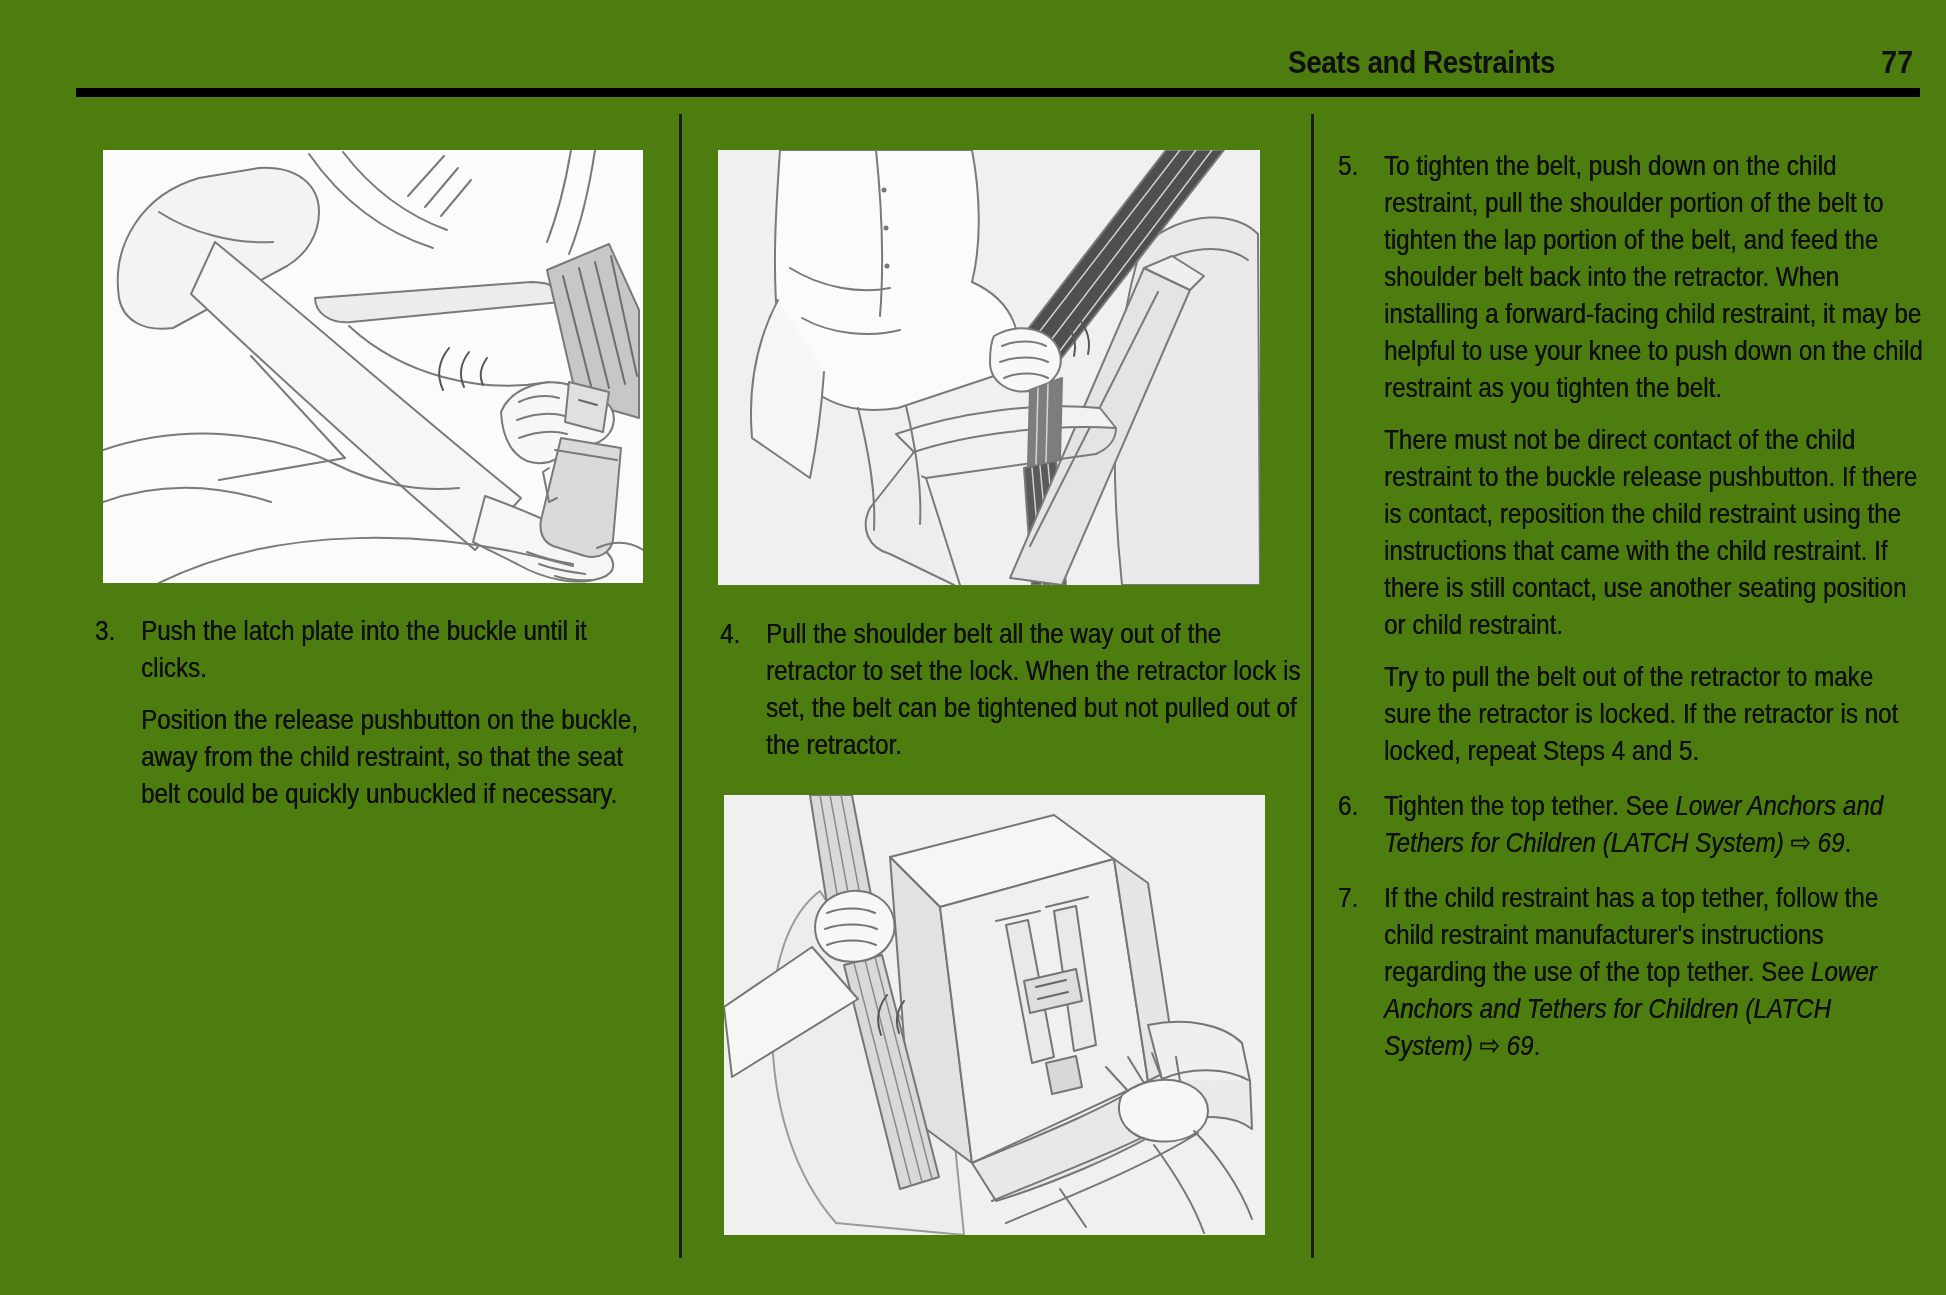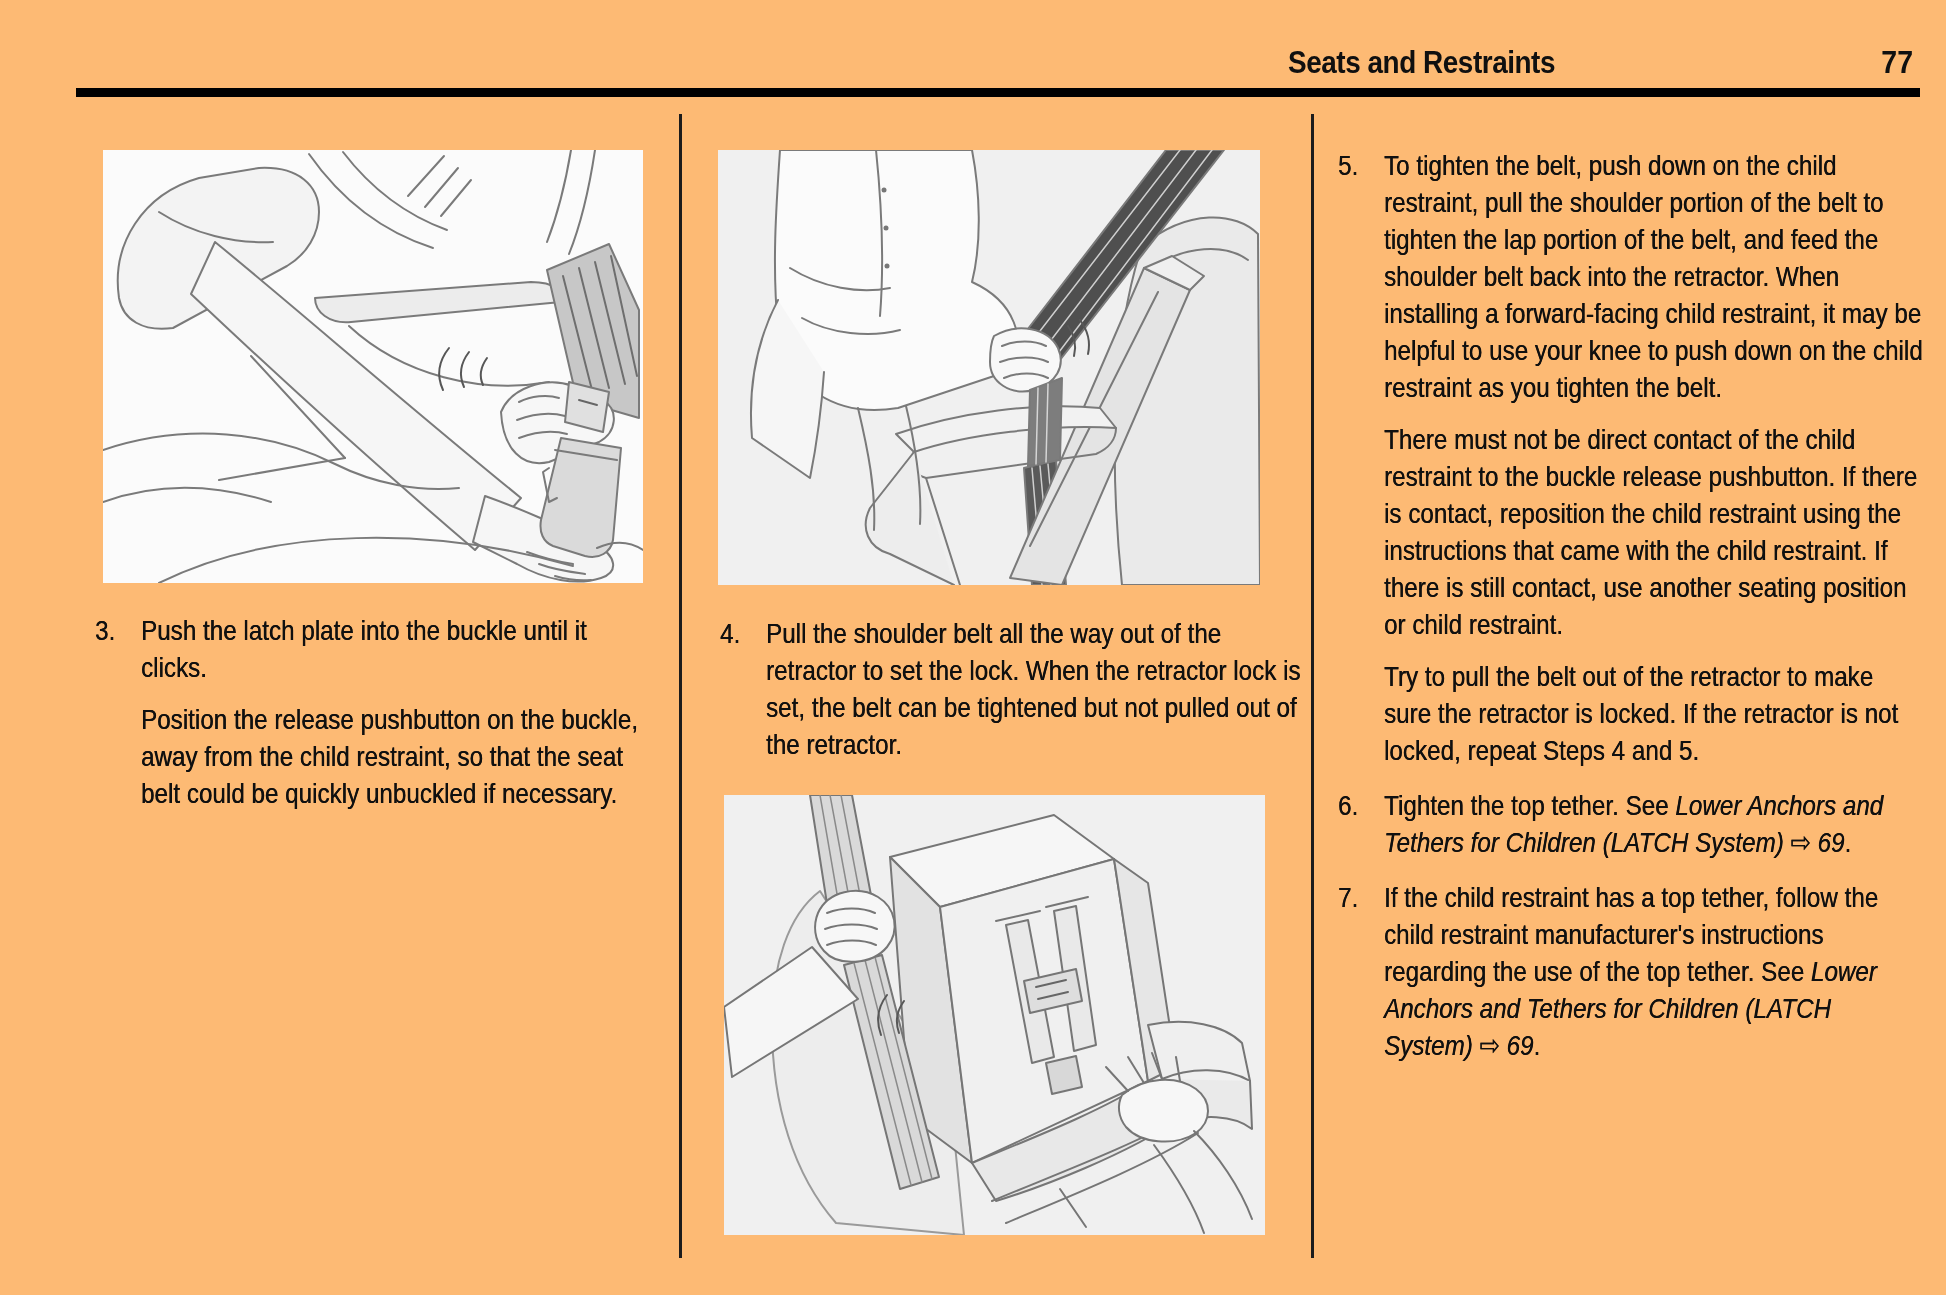--- a/index.html
+++ b/index.html
@@ -1,19 +1,19 @@
 <!DOCTYPE html>
 <html><head>
 <meta charset="utf-8">
 <style>
   html,body{margin:0;padding:0;background:#ffffff;}
   .page{
     position:relative;
     width:1946px;height:1295px;
-    background:#fdba74;
+    background:#4d7c0f;
     font-family:"Liberation Sans","DejaVu Sans",sans-serif;
     color:#101010;
     overflow:hidden;
   }
 
   
   .header-title{
     position:absolute;top:45px;left:1080px;width:475px;
     text-align:right;font-size:31px;font-weight:bold;letter-spacing:-0.5px;
     transform:scaleX(0.90);transform-origin:100% 0;white-space:nowrap;

